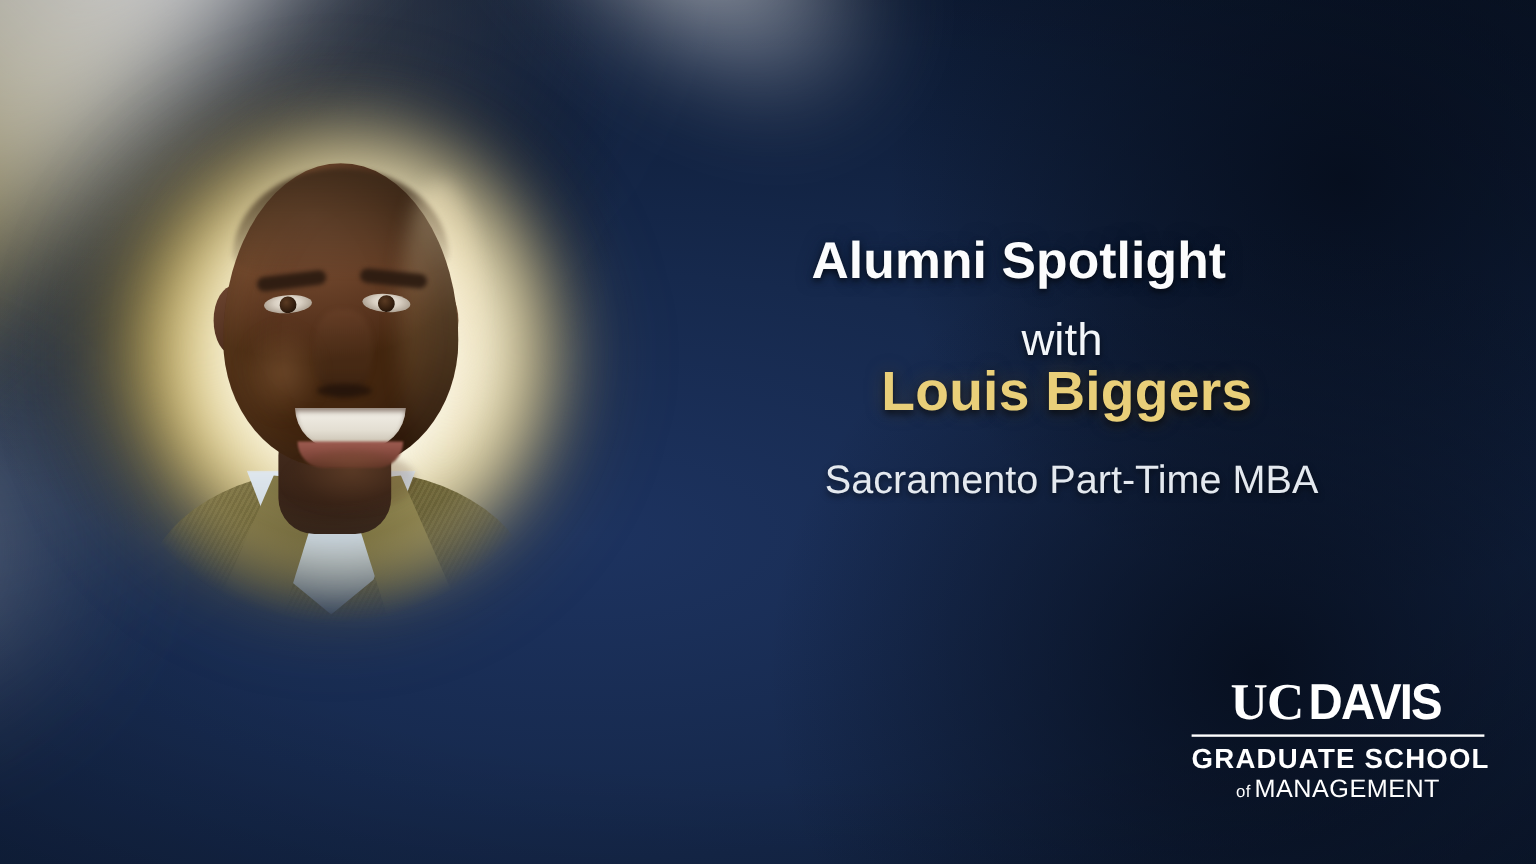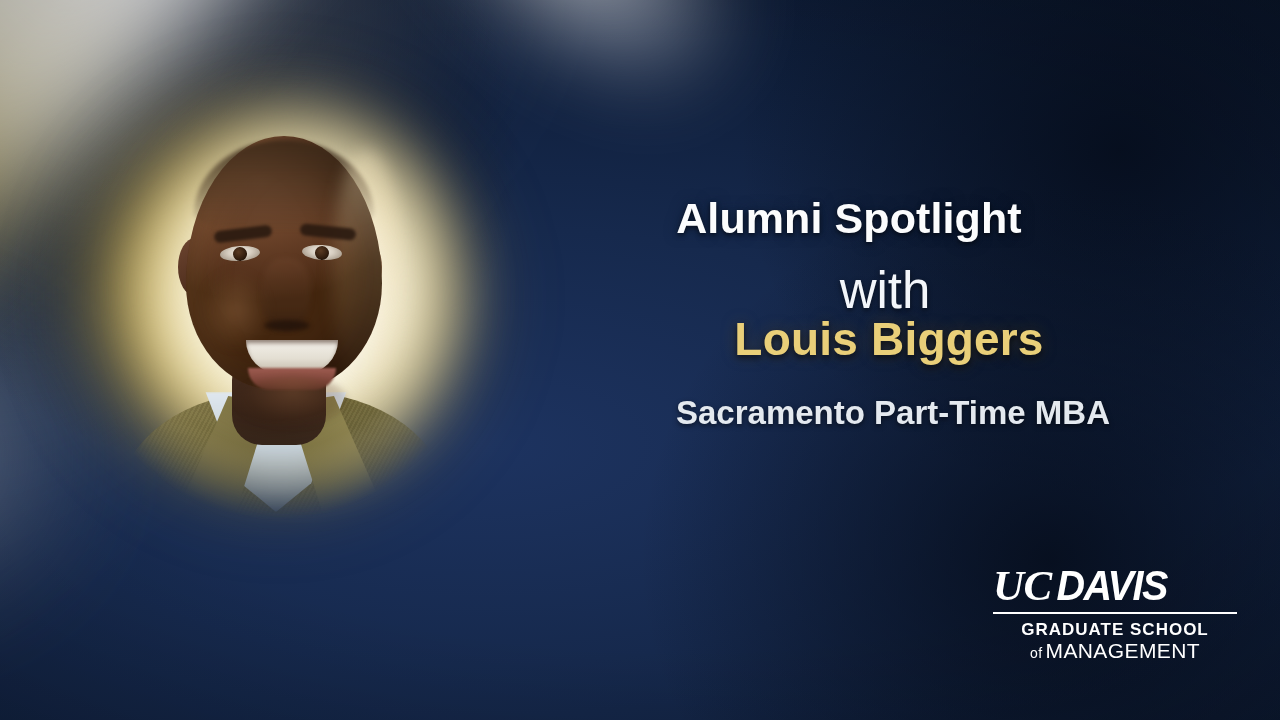--- a/index.html
+++ b/index.html
@@ -345,63 +345,62 @@
   .line-title {
     font-size: 43px;
     font-weight: 700;
     color: #fbfcfd;
     letter-spacing: 0.1px;
     line-height: 1.04;
     margin-left: -82px;
     text-shadow: 0 2px 5px rgba(0,0,0,0.62), 0 0 14px rgba(10,22,44,0.55);
   }
   .line-with {
-    font-size: 51px;
+    font-size: 38px;
     font-weight: 400;
     color: #f3f6fa;
     line-height: 1.0;
     margin-top: 24px;
     margin-left: -10px;
     text-shadow: 0 2px 5px rgba(0,0,0,0.55);
   }
   .line-name {
     font-size: 46px;
     font-weight: 700;
     color: #e9cf79;
     letter-spacing: 0.2px;
     line-height: 1.0;
     margin-left: -2px;
     text-shadow: 0 3px 6px rgba(0,0,0,0.62), 0 0 16px rgba(120,90,20,0.35);
   }
   .line-sub {
     font-size: 33px;
-    font-weight: 700;
+    font-weight: 400;
     color: #e4e9ef;
     line-height: 1.0;
     margin-top: 34px;
     margin-left: 6px;
     text-shadow: 0 2px 5px rgba(0,0,0,0.55);
   }
 
   
   .logo {
     position: absolute;
     left: 993px;
     top: 564px;
     width: 244px;
     color: #ffffff;
     text-align: center;
   }
   .logo-word {
     display: flex;
     align-items: baseline;
-    justify-content: flex-start;
+    justify-content: center;
     line-height: 1;
     white-space: nowrap;
-    font-style: italic;
   }
   .logo-uc {
     font-family: "Liberation Serif", serif;
     font-weight: 700;
     font-size: 43px;
     letter-spacing: -0.5px;
   }
   .logo-davis {
     font-family: "Liberation Sans", sans-serif;
     font-weight: 700;
@@ -412,21 +411,21 @@
     margin-left: 1px;
   }
   .logo-rule {
     height: 2px;
     background: #ffffff;
     margin: 5px 0 6px 0;
     width: 100%;
   }
   .logo-l2 {
     font-weight: 700;
-    font-size: 17px;
+    font-size: 23px;
     letter-spacing: 1.0px;
     line-height: 1.12;
     white-space: nowrap;
   }
   .logo-l3 {
     font-weight: 400;
     font-size: 21px;
     letter-spacing: 0.4px;
     line-height: 1.12;
     white-space: nowrap;

